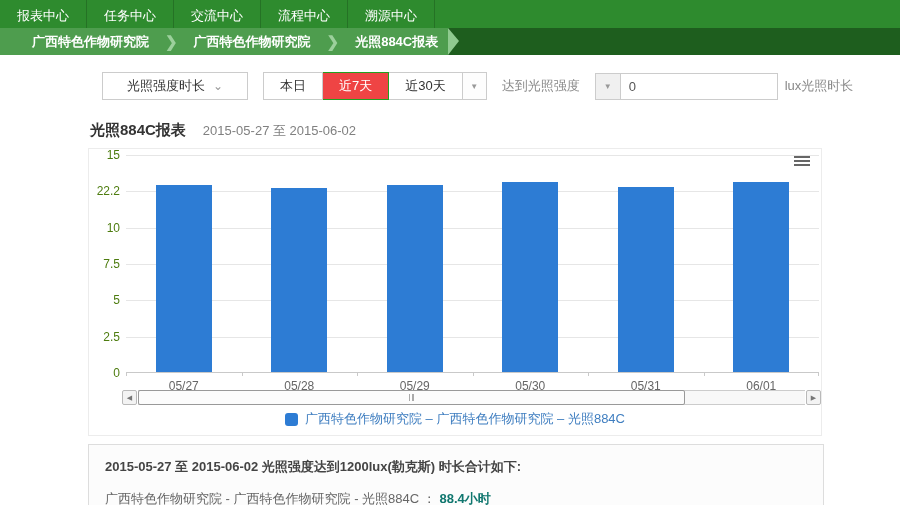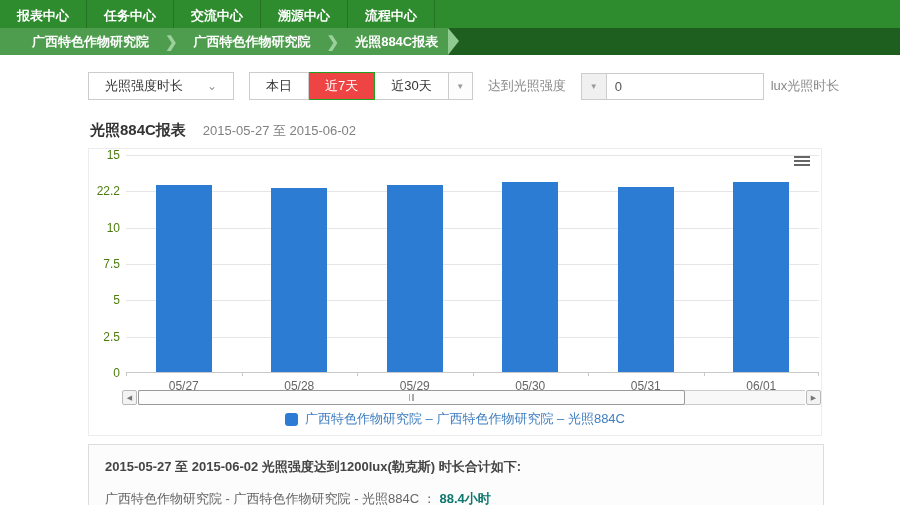--- a/index.html
+++ b/index.html
@@ -3,37 +3,37 @@
 <meta charset="utf-8">
 <style>
   * { box-sizing: border-box; margin: 0; padding: 0; }
   html, body { width: 900px; height: 505px; overflow: hidden; background: #fff;
     font-family: "Liberation Sans", sans-serif; }
   .page { width: 900px; height: 505px; position: relative; background: #fff; }
 
   
   .navbar { height: 28px; background: #2e8b2e; display: flex; align-items: stretch; }
   .nav-item { display: flex; align-items: center; padding: 16px 17px; color: #fff;
-    font-size: 13px; font-weight: bold; border-right: 1px solid rgba(0,0,0,0.18); cursor: pointer; }
+    font-size: 13px; font-weight: normal; border-right: 1px solid rgba(0,0,0,0.18); cursor: pointer; }
 
   
   .crumbbar { height: 27px; background: #1e5e1e; display: flex; align-items: stretch; }
   .crumb-strip { display: flex; align-items: center; background: #4e9d4e; padding-left: 22px; }
   .crumb { color: #fff; font-size: 13px; font-weight: bold; padding: 0 10px; cursor: pointer; }
   .crumb-chev { color: #9cd09c; font-size: 15px; font-weight: bold; padding: 0 6px; }
   .crumb-arrow { width: 0; height: 0; border-top: 13px solid transparent;
     border-bottom: 14px solid transparent; border-left: 11px solid #8fca8f; }
   .crumb-fill { flex: 1; background: #1e5e1e; }
 
   
   .content { padding-left: 88px; }
   .controls { margin-top: 17px; display: flex; align-items: center; height: 28px; }
   .selectbox { width: 146px; height: 28px; border: 1px solid #ccc; display: flex;
-    align-items: center; justify-content: space-between; padding: 0 16px; font-size: 13px;
-    color: #333; margin-left: 0; cursor: pointer; background: #fff; }
+    align-items: center; justify-content: space-between; padding: 0 24px; font-size: 13px;
+    color: #333; margin-left: 14px; cursor: pointer; background: #fff; }
   .selectbox .chev { color: #999; font-size: 12px; }
   .btngroup { display: flex; margin-left: 15px; }
   .rbtn { height: 28px; padding: 0 16px; font-size: 13px; color: #333; background: #fff;
     border: 1px solid #ccc; border-left: none; display: flex; align-items: center; cursor: pointer; }
   .rbtn:first-child { border-left: 1px solid #ccc; }
   .rbtn.active { background: #ef4444; color: #fff; border-color: #21a121; }
   .btn-caret { width: 24px; height: 28px; border: 1px solid #ccc; border-left: none;
     background: #fdfdfd; color: #999; font-size: 8px; display: flex; align-items: center;
     justify-content: center; cursor: pointer; }
   .glabel { font-size: 13px; color: #888; margin-left: 15px; }
@@ -95,22 +95,22 @@
 </style>
 </head>
 <body>
 
 <div class="page">
 
   <div class="navbar" id="navbar">
       <span class="nav-item">报表中心</span>
       <span class="nav-item">任务中心</span>
       <span class="nav-item">交流中心</span>
+      <span class="nav-item">流程中心</span>
       <span class="nav-item">溯源中心</span>
-      <span class="nav-item">流程中心</span>
     </div>
 
   <div class="crumbbar">
     <div class="crumb-strip" id="crumbstrip">
         <span class="crumb">广西特色作物研究院</span>
         <span class="crumb-chev">❯</span>
         <span class="crumb">广西特色作物研究院</span>
         <span class="crumb-chev">❯</span>
         <span class="crumb">光照884C报表</span>
       </div>

